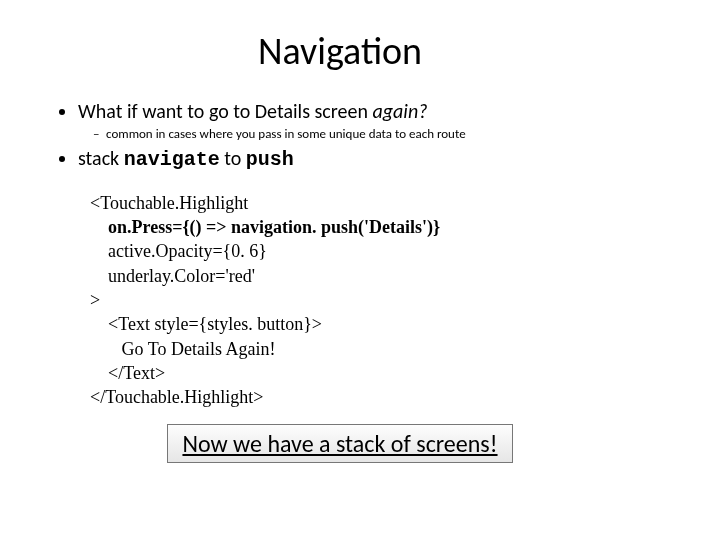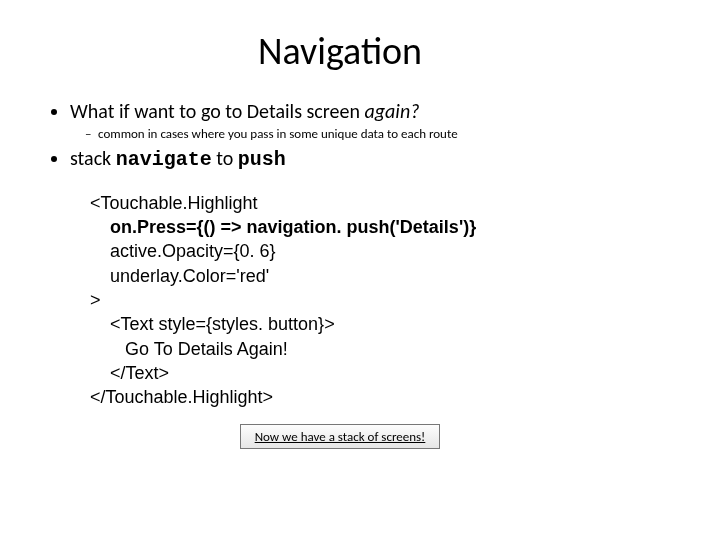--- a/index.html
+++ b/index.html
@@ -19,21 +19,21 @@
     padding: 20px 30px 20px 30px;
   }
   h1.title {
     font-size: 38px;
     font-weight: 400;
     text-align: center;
     margin: 8px 0 24px 0;
   }
   ul.lvl1 {
     list-style: disc;
-    margin: 0;
+    margin: 8px;
     padding-left: 40px;
     font-size: 20px;
     line-height: 1.3;
   }
   ul.lvl1 > li {
     margin-bottom: 2px;
   }
   ul.lvl2 {
     list-style: none;
     margin: 2px 0 2px 0;
@@ -43,34 +43,34 @@
   ul.lvl2 > li::before {
     content: "–";
     display: inline-block;
     width: 1em;
     margin-left: -1em;
   }
   .italic { font-style: italic; }
   .mono { font-family: Liberation Mono, monospace; }
   .b { font-weight: 700; }
   .code-block {
-    font-family: Liberation Sans, sans-serif;
+    font-family: Liberation Serif, serif;
     font-size: 18px;
     line-height: 1.35;
     white-space: pre;
     margin: 18px 0 0 60px;
   }
   .caption-box {
     display: block;
     width: max-content;
     margin: 14px auto 0 auto;
     padding: 4px 14px;
     background: linear-gradient(#fdfdfd, #e6e6e6);
     border: 1px solid #777;
-    font-size: 13px;
+    font-size: 24px;
     text-decoration: underline;
     text-align: center;
   }
 </style>
 </head>
 <body>
 
 <div class="slide">
 
   <h1 class="title">Navigation</h1>

